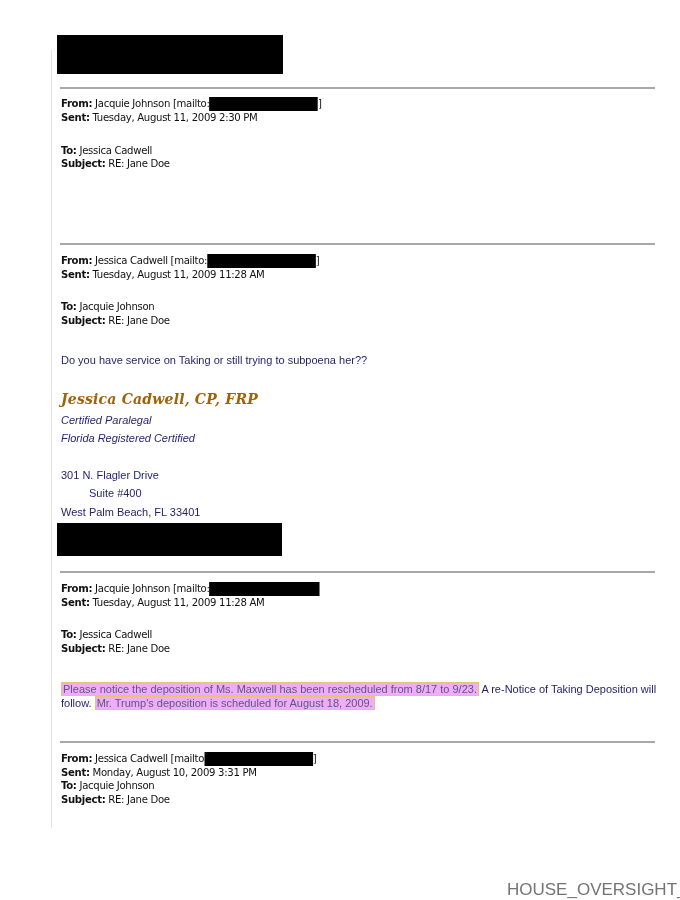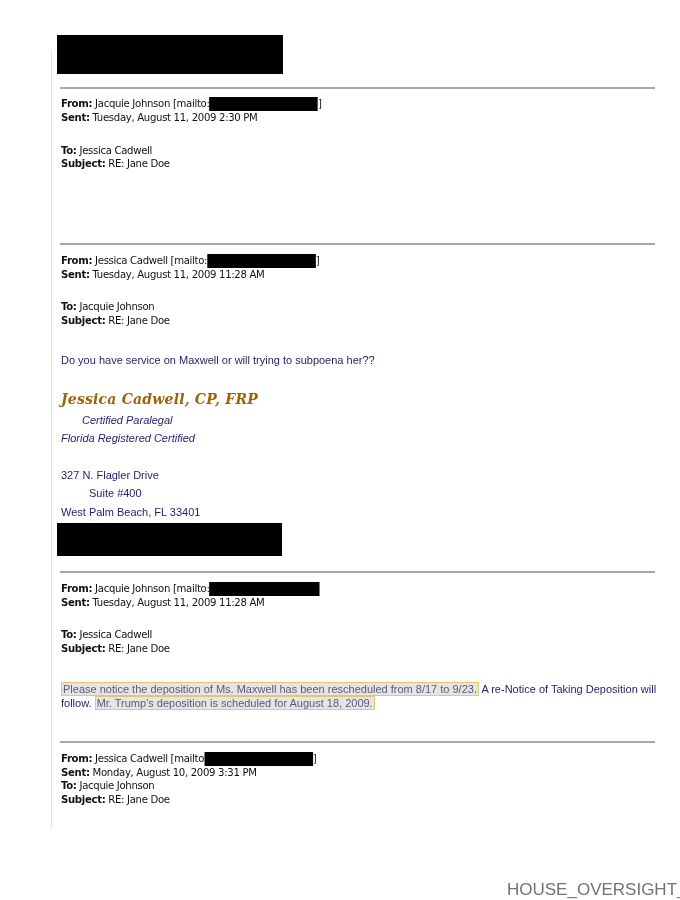--- a/index.html
+++ b/index.html
@@ -39,21 +39,21 @@
       font-family: "DejaVu Serif", serif; font-style: italic; font-weight: bold;
       font-size: 14px; color: #a16207; letter-spacing: 0.2px;
     }
     .sig-line {
       position: absolute; left: 46px;
       font-family: "Liberation Sans", sans-serif; font-size: 11px;
       color: #1f1f6b; white-space: nowrap;
     }
     .sig-line.it { font-style: italic; }
     .hl {
-      background: #e5e5e5; border: 1px solid #e4c66b; padding: 0 1px;
+      background: #f0abfc; border: 1px solid #e4c66b; padding: 0 1px;
       color: #5a5a78;
     }
     .para {
       position: absolute; left: 46px; top: 682px; width: 600px;
       font-family: "Liberation Sans", sans-serif; font-size: 11px;
       color: #1f1f6b; line-height: 14px;
     }
     .bates {
       position: absolute; left: 492px; top: 880px;
       font-family: "Liberation Sans", sans-serif; font-size: 17px; color: #737373;
@@ -97,26 +97,26 @@
     <span>Tuesday, August 11, 2009 11:28 AM</span>
   </div>
   <div class="hdr" style="top:300px;">
     <b>To:</b>
     <span>Jacquie Johnson</span>
   </div>
   <div class="hdr" style="top:314px;">
     <b>Subject:</b>
     <span>RE: Jane Doe</span>
   </div>
-  <div class="body-text" style="top:353px;">Do you have service on Maxwell or will trying to subpoena her??</div>
+  <div class="body-text" style="top:353px;">Do you have service on Taking or still trying to subpoena her??</div>
 
   <div class="sig-name">Jessica Cadwell, CP, FRP</div>
-  <div class="sig-line it" style="top:414px;margin-left:21px;">Certified Paralegal</div>
+  <div class="sig-line it" style="top:414px;">Certified Paralegal</div>
   <div class="sig-line it" style="top:432px;">Florida Registered Certified</div>
-  <div class="sig-line" style="top:469px;">327 N. Flagler Drive</div>
+  <div class="sig-line" style="top:469px;">301 N. Flagler Drive</div>
   <div class="sig-line" style="top:487px;margin-left:28px;">Suite #400</div>
   <div class="sig-line" style="top:506px;">West Palm Beach, FL  33401</div>
 
   <div class="redact" style="left:42px; top:523px; width:225px; height:33px;"></div>
 
   <div class="hr" style="top:571px;"></div>
   <div class="hdr" style="top:582px;">
     <b>From:</b>
     <span>Jacquie Johnson [mailto:</span><span class="inline-redact" style="width:120px;"></span><span></span>
   </div>

